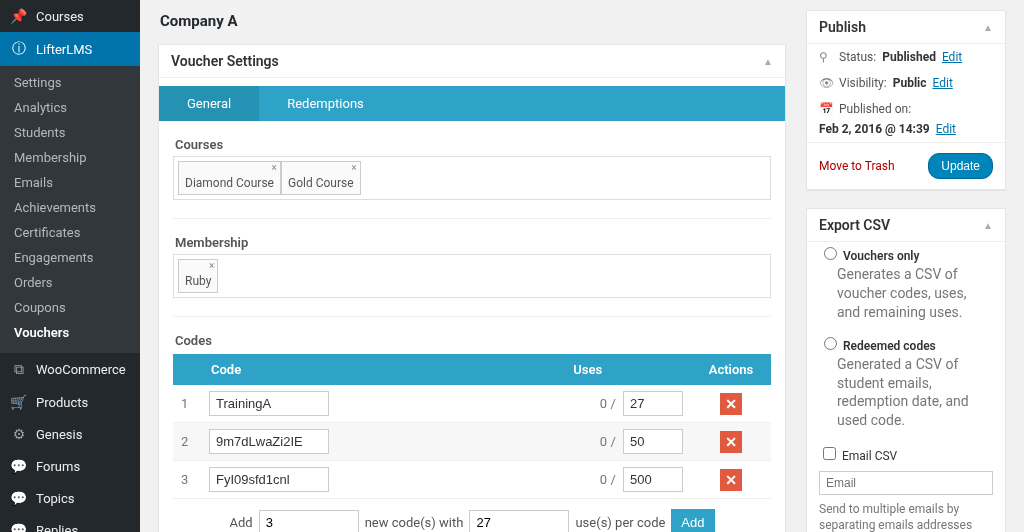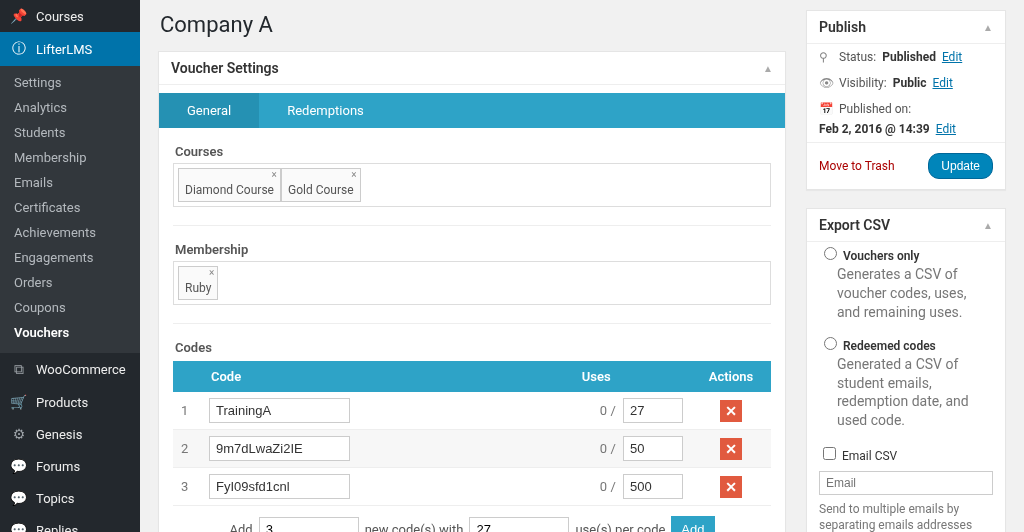--- a/index.html
+++ b/index.html
@@ -12,21 +12,21 @@
   .side-item.active { background:#0073aa; color:#fff; }
   .side-item.active .ico { color:#fff; }
   .side-item.active::after { content:""; position:absolute; right:-8px; top:50%; transform:translateY(-50%); border:8px solid transparent; border-left-color:#0073aa; }
   .submenu { background:#32373c; padding:4px 0 8px 0; }
   .sub-item { padding:5px 10px 5px 14px; color:#b4b9be; cursor:pointer; }
   .sub-item.current { color:#fff; font-weight:600; }
   
   .main { flex:1; display:flex; gap:20px; padding:10px 18px 20px 18px; overflow:hidden; }
   .left-col { flex:1; min-width:0; }
   .right-col { width:200px; flex-shrink:0; }
-  h1.page-title { font-size:22px; font-weight:400; margin:2px 0 14px 2px; color:#23282d; }
+  h1.page-title { font-size:15px; font-weight:700; margin:2px 0 14px 2px; color:#23282d; }
   
   .postbox { background:#fff; border:1px solid #e5e5e5; box-shadow:0 1px 1px rgba(0,0,0,.04); margin-bottom:18px; }
   .postbox > .hndle { display:flex; justify-content:space-between; align-items:center; padding:8px 12px; border-bottom:1px solid #eee; font-size:14px; font-weight:600;gap:36px; }
   .hndle .toggle { color:#aaa; font-size:10px; }
   .pb-body { padding:0 14px 14px 14px; }
   
   .tabs { display:flex; background:#2ea3c7; margin:8px -14px 0 -14px; }
   .tab { padding:10px 28px; color:#fff; cursor:pointer; font-size:13px; }
   .tab.active { background:#2591b3; }
   
@@ -36,21 +36,21 @@
   .tag .x { position:absolute; top:0; right:3px; font-size:10px; color:#888; cursor:pointer; }
   hr.sep { border:none; border-top:1px solid #eee; margin:18px 0 0 0; }
   
   table.codes { width:100%; border-collapse:collapse; margin-top:6px; }
   table.codes thead th { background:#2ea3c7; color:#fff; font-weight:600; text-align:left; padding:8px 10px; font-size:13px; }
   table.codes thead th.center { text-align:center; }
   table.codes tbody td { padding:6px 8px; border-bottom:1px solid #eee; vertical-align:middle; }
   table.codes tbody tr:nth-child(even) td { background:#f7f7f7; }
   .rownum { width:28px; color:#777; }
   input.txt { border:1px solid #ccc; padding:4px 6px; font-size:13px; background:#fff; color:#333; }
-  input.code-in { width:141px; }
+  input.code-in { width:120px; }
   input.uses-in { width:60px; }
   .uses-cell { text-align:right; white-space:nowrap; }
   .uses-cell .zero { color:#777; margin-right:4px; }
   .act-cell { text-align:center; width:50px; }
   .del-btn { display:inline-flex; width:22px; height:22px; background:#e15a3f; color:#fff; align-items:center; justify-content:center; font-weight:700; font-size:14px; cursor:pointer; }
   .addrow { margin-top:10px; display:flex; align-items:center; justify-content:center; gap:6px; color:#555; flex-wrap:wrap; }
   .addrow .lbl { white-space:nowrap; }
   input.small { width:100px; border:1px solid #ccc; padding:4px 6px; font-size:13px; }
   .btn-teal { background:#2ea3c7; color:#fff; border:none; padding:6px 10px; font-size:13px; cursor:pointer; }
   
@@ -83,22 +83,22 @@
     <div class="side-item active">
       <span class="ico">ⓘ</span>
       <span>LifterLMS</span>
     </div>
     <div class="submenu" id="submenu">
         <div class="sub-item">Settings</div>
         <div class="sub-item">Analytics</div>
         <div class="sub-item">Students</div>
         <div class="sub-item">Membership</div>
         <div class="sub-item">Emails</div>
+        <div class="sub-item">Achievements</div>
         <div class="sub-item">Certificates</div>
-        <div class="sub-item">Achievements</div>
         <div class="sub-item">Engagements</div>
         <div class="sub-item">Orders</div>
         <div class="sub-item">Coupons</div>
         <div class="sub-item current">Vouchers</div>
       </div>
 
     <div id="bottom-items">
         <div class="side-item">
           <span class="ico">⧉</span>
           <span>WooCommerce</span>

